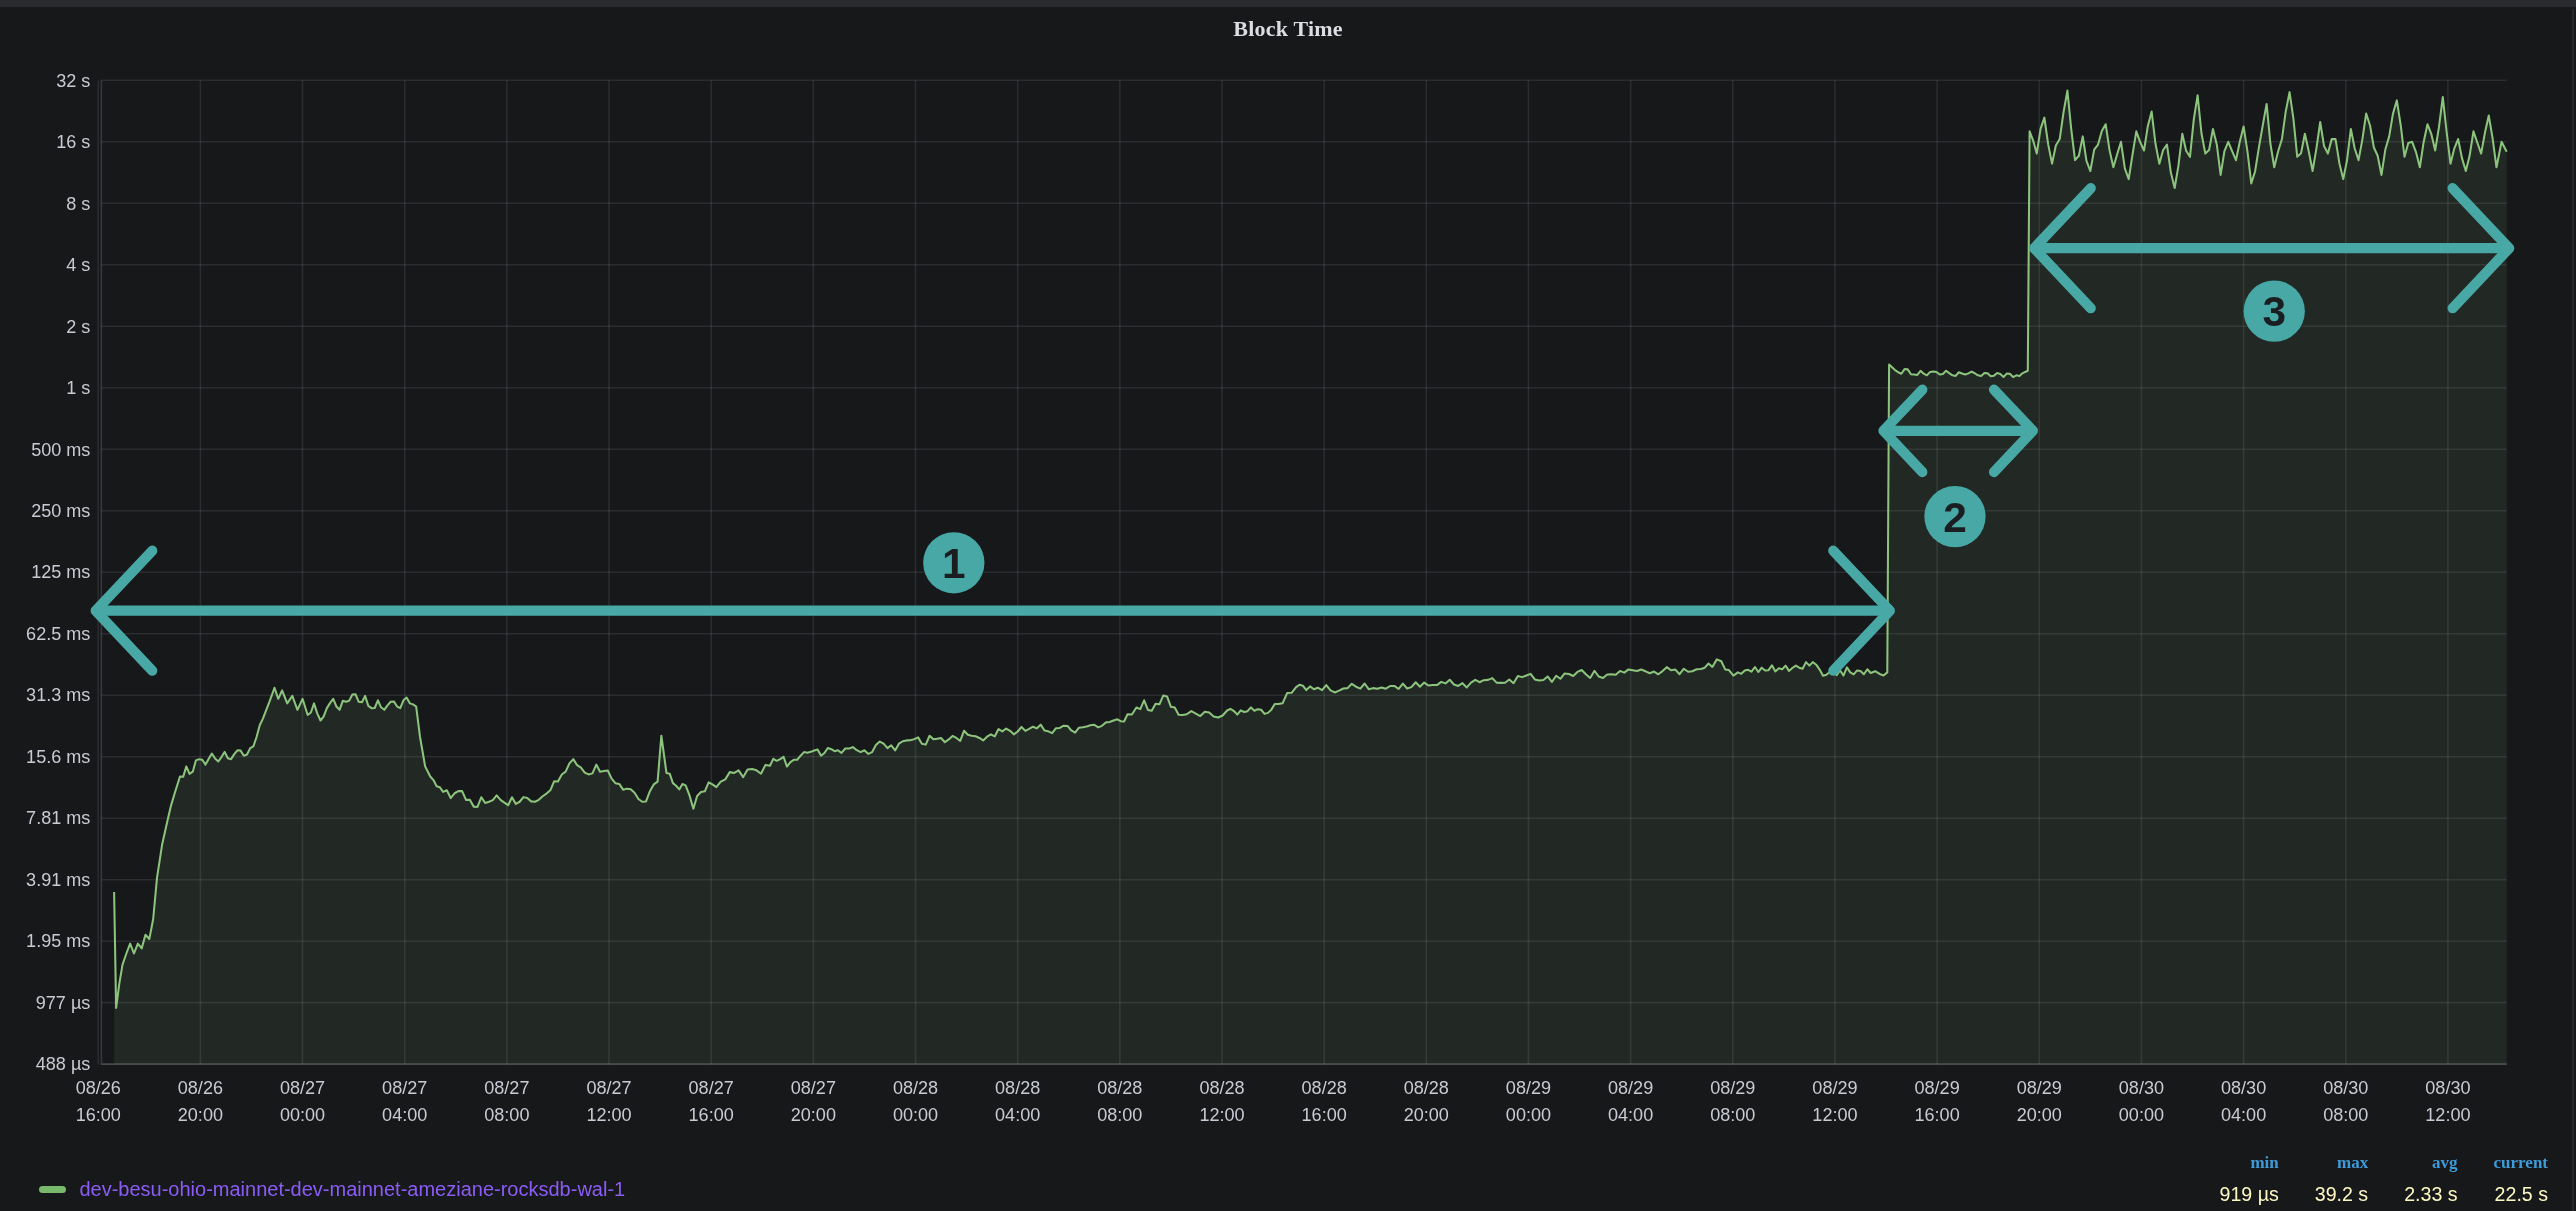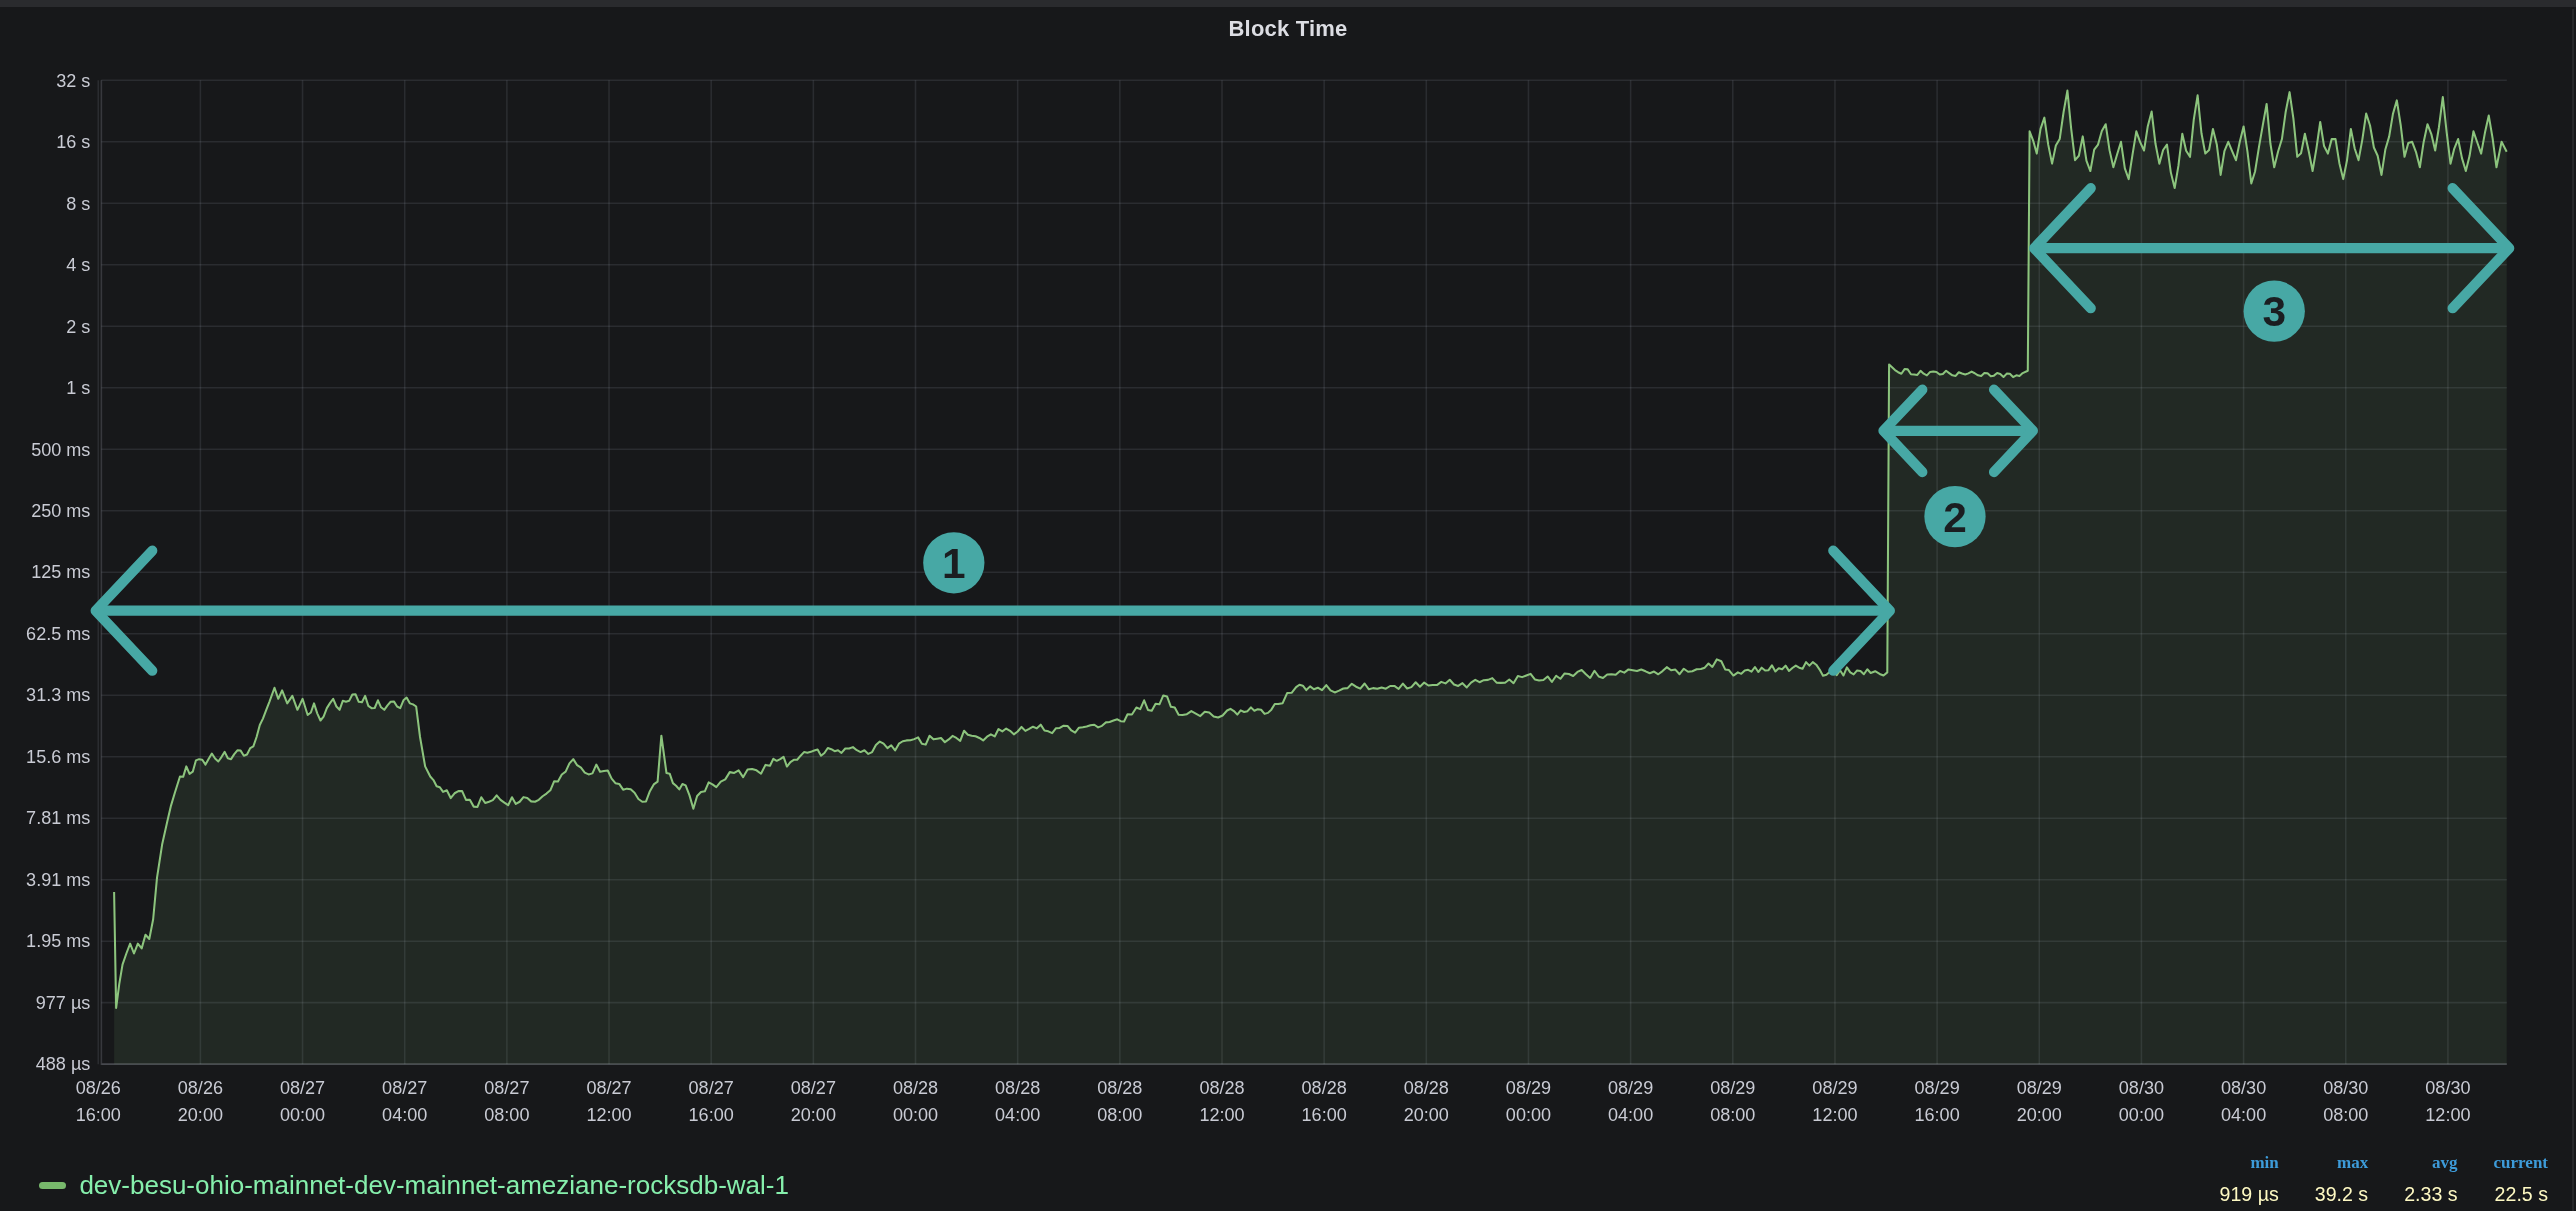--- a/index.html
+++ b/index.html
@@ -14,32 +14,32 @@
     position:absolute;top:0;left:0;right:0;height:7px;
     background:#2a2b2e;
   }
   .right-edge{
     position:absolute;top:9.4px;bottom:0;right:2.4px;width:1.6px;
     background:rgba(255,255,255,0.07);
   }
   #panel-title{
     position:absolute;top:15.7px;left:0;width:100%;
     margin:0;text-align:center;
-    font-size:22px;font-weight:700;color:#dcdde3;letter-spacing:0.2px;
+    font-size:22px;font-weight:700;color:#dcdde3;letter-spacing:0.2px;font-family:Liberation Serif, serif;
   }
   svg#chart{position:absolute;top:0;left:0;font-family:"Liberation Sans", sans-serif;}
   .legend-row{
     position:absolute;left:39px;bottom:11px;
     display:flex;align-items:center;gap:13.4px;
   }
   .legend-swatch{
     width:27px;height:7.9px;border-radius:3.9px;background:#78b96c;
     display:inline-block;
   }
-  .legend-label{font-size:26px;color:#86efac;cursor:pointer;white-space:nowrap;}
+  .legend-label{font-size:20px;color:#8b5cf6;cursor:pointer;white-space:nowrap;}
   .stats-grid{
     position:absolute;right:28px;bottom:6.3px;
     display:grid;grid-template-columns:repeat(4,auto);
     column-gap:36px;row-gap:10.2px;
   }
   .stats-grid .h{
     color:#3d9bd9;font-weight:700;font-size:17px;text-align:right;cursor:pointer;font-family:Liberation Serif, serif;
   }
   .stats-grid .v{
     color:#fef9c3;font-size:19.6px;text-align:right;

